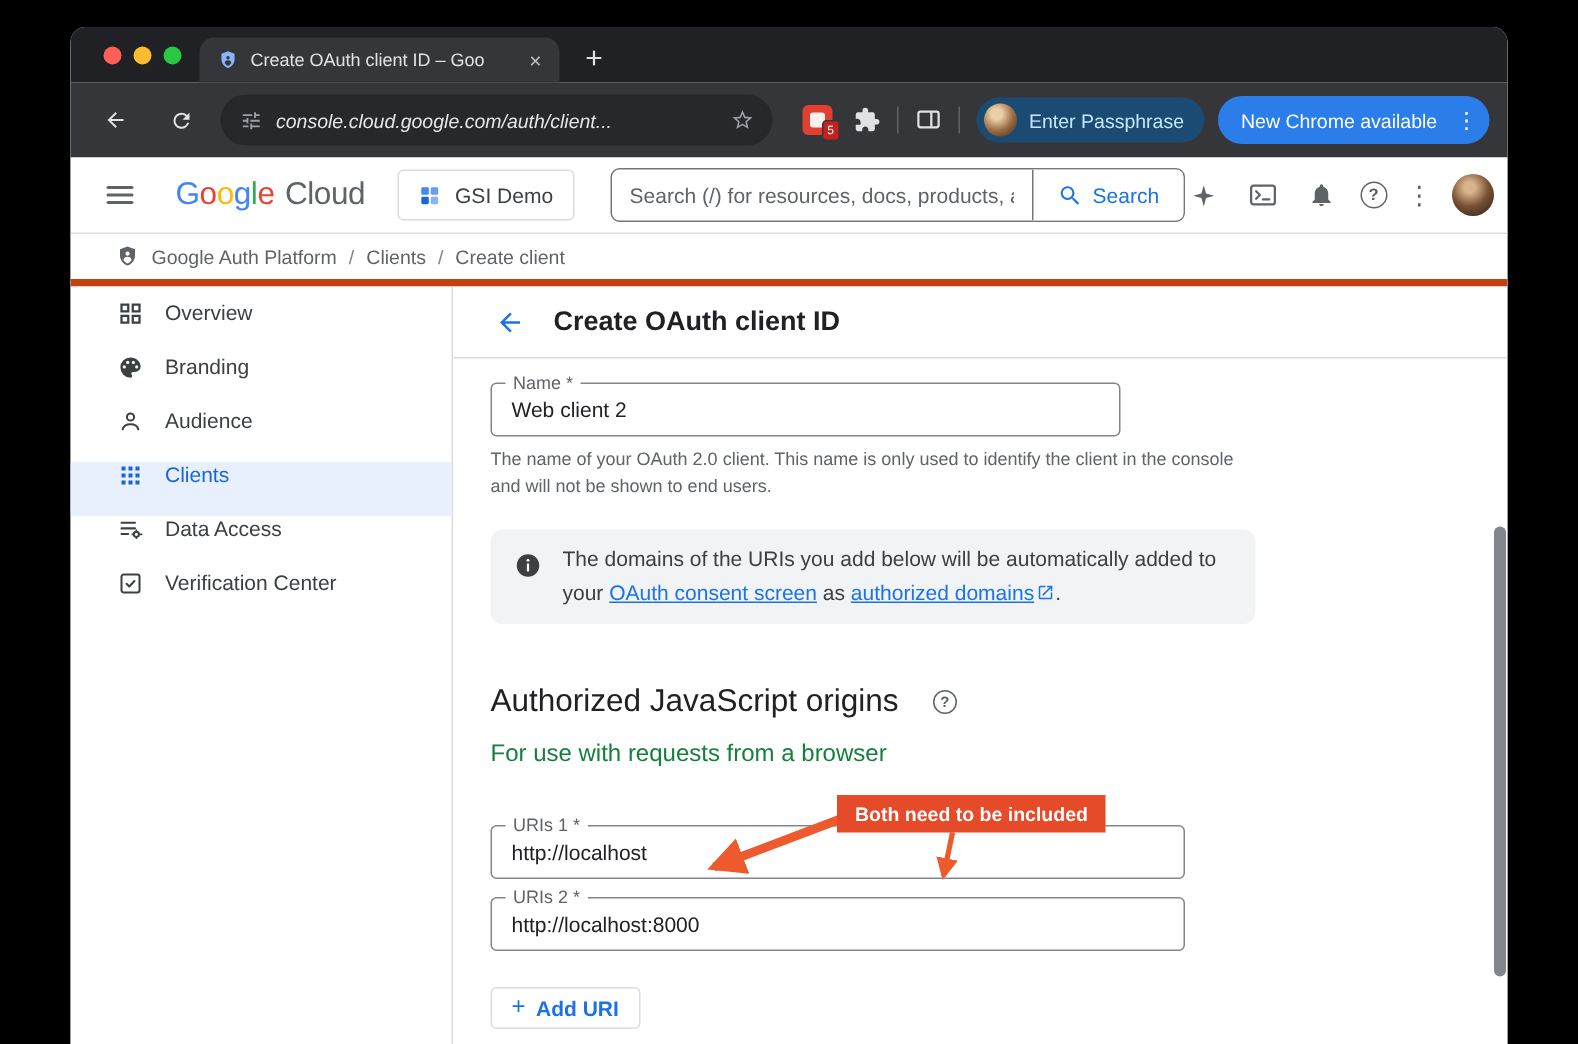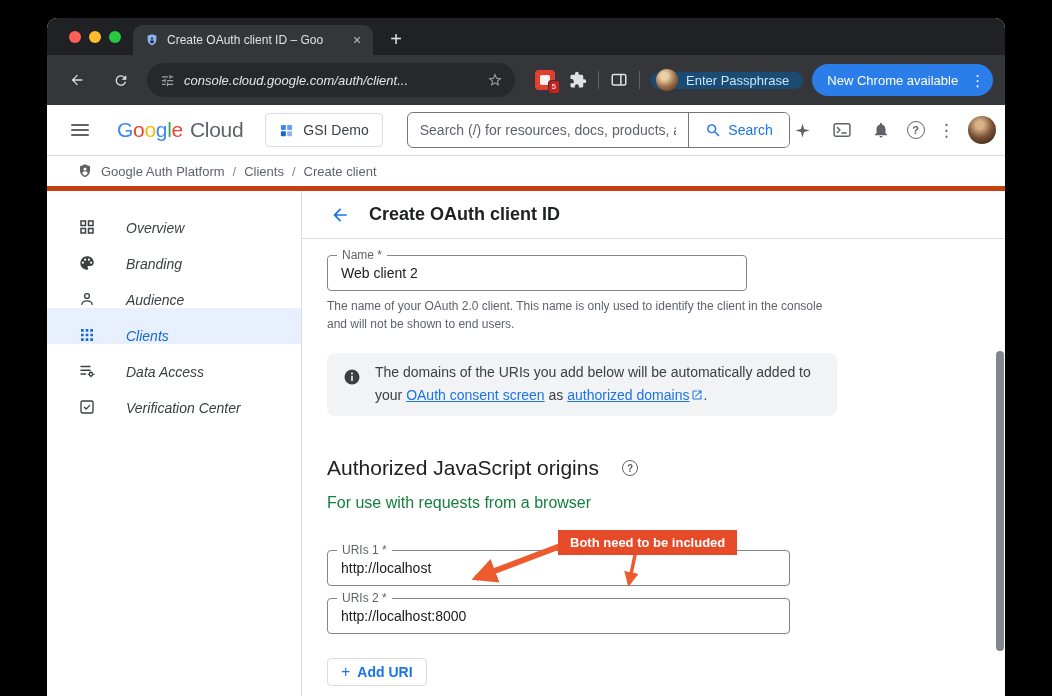--- a/index.html
+++ b/index.html
@@ -31,21 +31,21 @@
   .nav-btn + .nav-btn{margin-left:16px;}
   .omnibox{flex:0 0 368px;height:34px;border-radius:17px;background:#26282b;display:flex;align-items:center;
     gap:9px;padding:0 12px 0 13px;box-sizing:border-box;margin-left:12px;font-style:italic;}
   .omni-url{flex:1;font-size:13px;color:#e3e5e8;white-space:nowrap;overflow:hidden;}
   .ext-red{width:20px;height:20px;border-radius:4px;background:#e0402f;position:relative;margin-left:20px;flex:0 0 auto;}
   .ext-red::before{content:"";position:absolute;left:5px;top:5px;width:10px;height:10px;border-radius:2px;background:#fff;opacity:.92;}
   .ext-badge{position:absolute;right:-5px;bottom:-4px;background:#c5221f;color:#fff;font-size:8px;line-height:1;
     padding:2px 3px;border-radius:3px;border:1px solid #35363a;}
   .tool-icon{margin-left:14px;display:flex;align-items:center;flex:0 0 auto;}
   .vdiv{width:1px;height:18px;background:#5f6368;margin:0 11px;flex:0 0 auto;}
-  .pill-pass{height:17px;border-radius:15px;background:#1b4a72;color:#c2e7ff;font-size:13px;
+  .pill-pass{height:30px;border-radius:15px;background:#1b4a72;color:#c2e7ff;font-size:13px;
     display:flex;align-items:center;gap:8px;padding:0 14px 0 5px;flex:0 0 auto;}
   .pass-avatar{width:22px;height:22px;border-radius:50%;
     background:radial-gradient(circle at 38% 32%,#ead0a8 18%,#9a6b44 55%,#3d2c1e 100%);}
   .pill-update{height:32px;border-radius:16px;background:#2b7de9;color:#fff;font-size:13px;
     display:flex;align-items:center;gap:12px;padding:0 8px 0 15px;margin-left:9px;flex:0 0 auto;}
   .pill-update .dots{font-size:15px;line-height:1;}
   
   .gc-header{height:50px;background:#fff;border-bottom:1px solid #dadce0;display:flex;align-items:center;
     padding:0 14px;flex:0 0 auto;}
   .hamburger{width:30px;height:30px;display:flex;flex-direction:column;justify-content:center;gap:3px;
@@ -72,21 +72,21 @@
   .gc-avatar{width:28px;height:28px;border-radius:50%;
     background:radial-gradient(circle at 42% 32%,#d9b38a 15%,#7a5236 50%,#241a12 100%);}
   
   .breadcrumb{height:30px;background:#fff;border-bottom:5px solid #c2410c;display:flex;align-items:center;
     gap:8px;padding-left:30px;font-size:13px;color:#5f6368;flex:0 0 auto;}
   .crumb{color:#5f6368;}
   .crumb-sep{color:#80868b;}
   
   .app-body{flex:1;display:flex;min-height:0;background:#fff;}
   .sidebar{width:255px;flex:0 0 255px;border-right:1px solid #dadce0;padding-top:9px;box-sizing:border-box;}
-  .side-item{height:36px;display:flex;align-items:flex-end;gap:30px;padding-left:31px;font-size:14px;color:#3c4043;font-style:italic;}
+  .side-item{height:36px;display:flex;align-items:flex-start;gap:14px;padding-left:31px;font-size:14px;color:#3c4043;}
   .side-item svg{flex:0 0 auto;}
   .side-item.selected{background:#e8f0fe;color:#1967d2;}
   
   .main{flex:1;position:relative;overflow:hidden;display:flex;flex-direction:column;}
   .main-header{height:47px;flex:0 0 auto;display:flex;align-items:center;gap:19px;padding-left:28px;
     border-bottom:1px solid #dadce0;}
   .page-title{font-size:18px;color:#202124;font-weight:700;}
   .content{position:relative;flex:1;padding:16px 0 0 25px;}
   .mat-field{position:relative;border:1px solid #80868b;border-radius:4px;height:36px;display:flex;align-items:center;
     padding:0 13px;box-sizing:border-box;background:#fff;}

